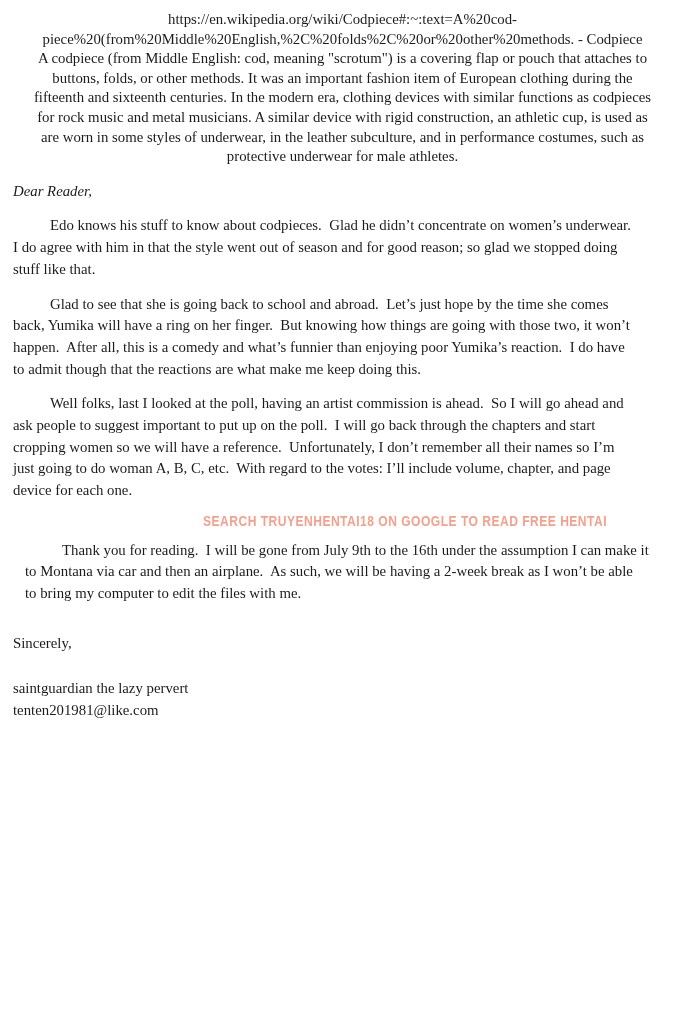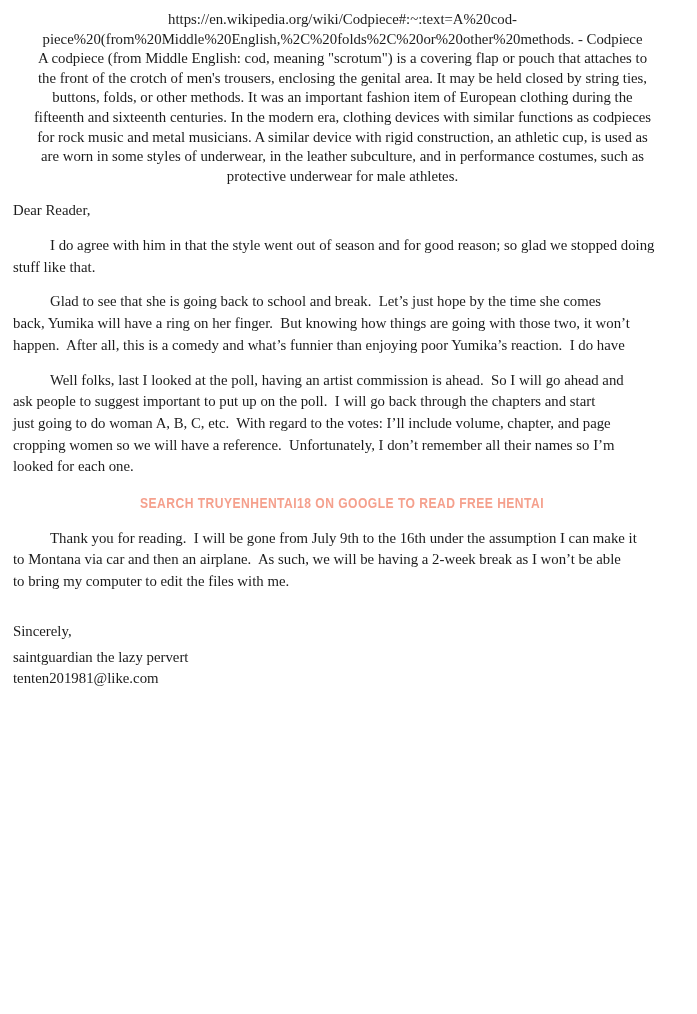--- a/index.html
+++ b/index.html
@@ -11,75 +11,76 @@
     padding: 10px 13px 0 13px;
     overflow: hidden;
     font-family: "Liberation Serif", "DejaVu Serif", serif;
     font-size: 14.8px;
     line-height: 21.7px;
     background: #ffffff;
     color: #1b1b1b;
   }
   .line { white-space: pre; }
   .quote-block { text-align: center; line-height: 19.6px; }
-  .salutation { margin-top: 14px; }
+  .salutation { margin-top: 14px; font-style: italic; }
   .paragraph { margin-top: 13px; }
   .paragraph .line:first-child { text-indent: 37px; }
-  .watermark-row { margin: 14px; text-align: center; height: 21.7px; }
+  .watermark-row { margin: 8px; text-align: right; height: 21.7px; }
   .watermark-text {
     display: inline-block;
     transform: scaleX(0.78);
     transform-origin: center;
     font-family: "Liberation Sans", "DejaVu Sans", sans-serif;
     font-weight: bold;
     font-size: 15.5px;
     letter-spacing: 0.6px;
     white-space: nowrap;
     color: #f5a08d;
   }
-  .paragraph.after-watermark { margin-top: 0; }
+  .paragraph.after-watermark { margin-top: 0; margin-left: 12px; }
   .closing { margin-top: 28px; }
-  .signature { margin-top: 4px; }
+  .signature { margin-top: 24px; }
 </style>
 </head>
 <body>
 
 <div class="page" style="background: rgb(255, 255, 255); color: rgb(27, 27, 27);">
 
   <div class="quote-block">
       <div class="line">https://en.wikipedia.org/wiki/Codpiece#:~:text=A%20cod-</div>
       <div class="line">piece%20(from%20Middle%20English,%2C%20folds%2C%20or%20other%20methods. - Codpiece</div>
       <div class="line">A codpiece (from Middle English: cod, meaning "scrotum") is a covering flap or pouch that attaches to</div>
-      <div class="line">the front of the crotch of men's trousers, enclosing the genital area. It may be held closed by string ties,</div>
       <div class="line">buttons, folds, or other methods. It was an important fashion item of European clothing during the</div>
       <div class="line">fifteenth and sixteenth centuries. In the modern era, clothing devices with similar functions as codpieces</div>
       <div class="line">for rock music and metal musicians. A similar device with rigid construction, an athletic cup, is used as</div>
       <div class="line">are worn in some styles of underwear, in the leather subculture, and in performance costumes, such as</div>
       <div class="line">protective underwear for male athletes.</div>
     </div>
 
   <div class="salutation">Dear Reader,</div>
 
   <div class="paragraph">
+      <div class="line">Edo knows his stuff to know about codpieces.  Glad he didn’t concentrate on women’s underwear.</div>
       <div class="line">I do agree with him in that the style went out of season and for good reason; so glad we stopped doing</div>
       <div class="line">stuff like that.</div>
     </div>
 
   <div class="paragraph">
-      <div class="line">Glad to see that she is going back to school and break.  Let’s just hope by the time she comes</div>
+      <div class="line">Glad to see that she is going back to school and abroad.  Let’s just hope by the time she comes</div>
       <div class="line">back, Yumika will have a ring on her finger.  But knowing how things are going with those two, it won’t</div>
       <div class="line">happen.  After all, this is a comedy and what’s funnier than enjoying poor Yumika’s reaction.  I do have</div>
+      <div class="line">to admit though that the reactions are what make me keep doing this.</div>
     </div>
 
   <div class="paragraph">
       <div class="line">Well folks, last I looked at the poll, having an artist commission is ahead.  So I will go ahead and</div>
       <div class="line">ask people to suggest important to put up on the poll.  I will go back through the chapters and start</div>
+      <div class="line">cropping women so we will have a reference.  Unfortunately, I don’t remember all their names so I’m</div>
       <div class="line">just going to do woman A, B, C, etc.  With regard to the votes: I’ll include volume, chapter, and page</div>
-      <div class="line">cropping women so we will have a reference.  Unfortunately, I don’t remember all their names so I’m</div>
-      <div class="line">looked for each one.</div>
+      <div class="line">device for each one.</div>
     </div>
 
   <div class="watermark-row">
     <span class="watermark-text" style="color: rgb(245, 160, 141);">SEARCH TRUYENHENTAI18 ON GOOGLE TO READ FREE HENTAI</span>
   </div>
 
   <div class="paragraph after-watermark">
       <div class="line">Thank you for reading.  I will be gone from July 9th to the 16th under the assumption I can make it</div>
       <div class="line">to Montana via car and then an airplane.  As such, we will be having a 2-week break as I won’t be able</div>
       <div class="line">to bring my computer to edit the files with me.</div>

